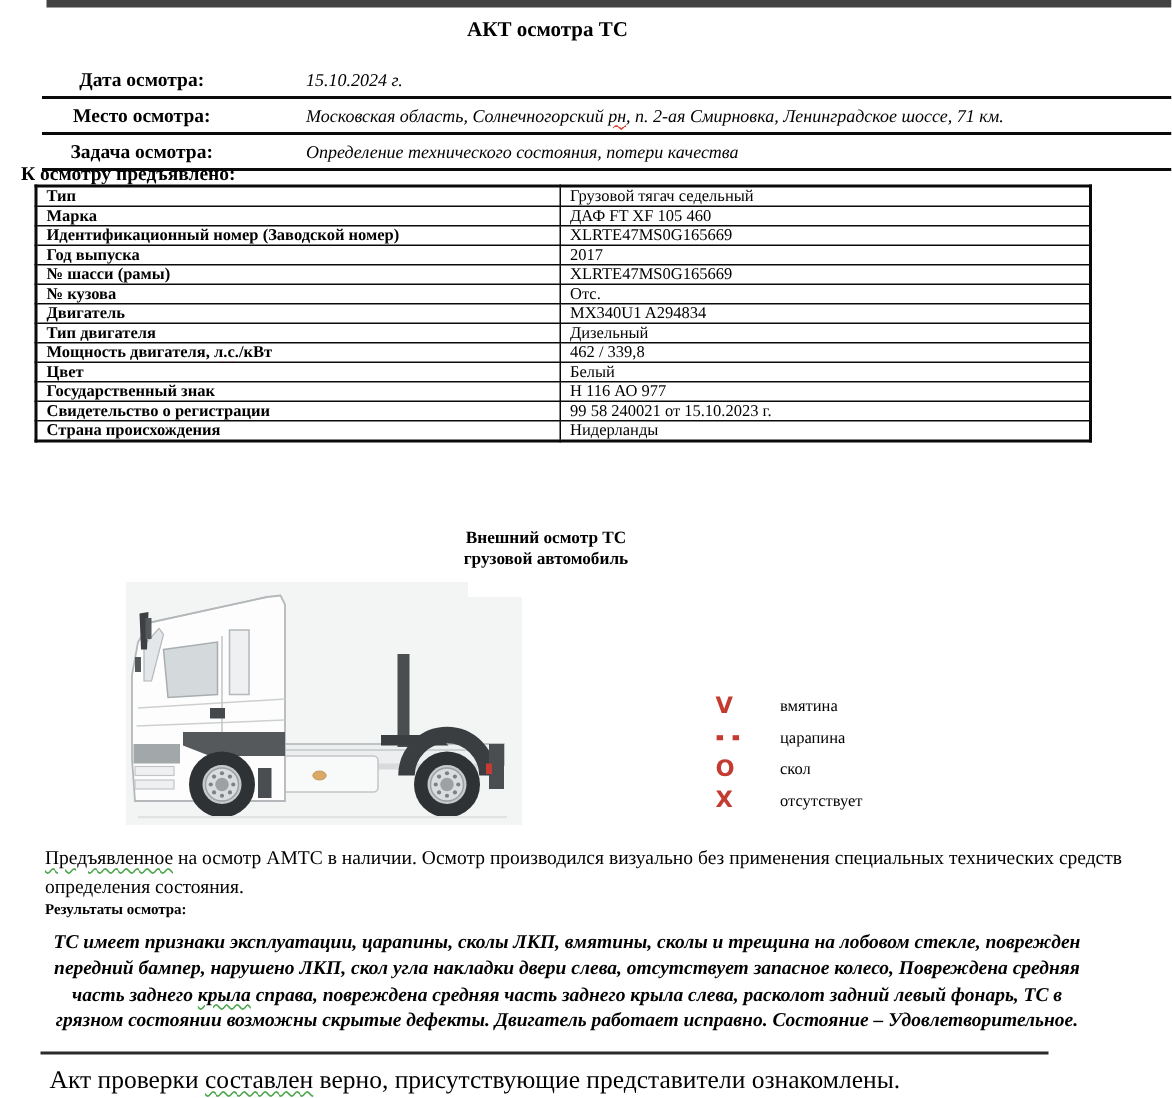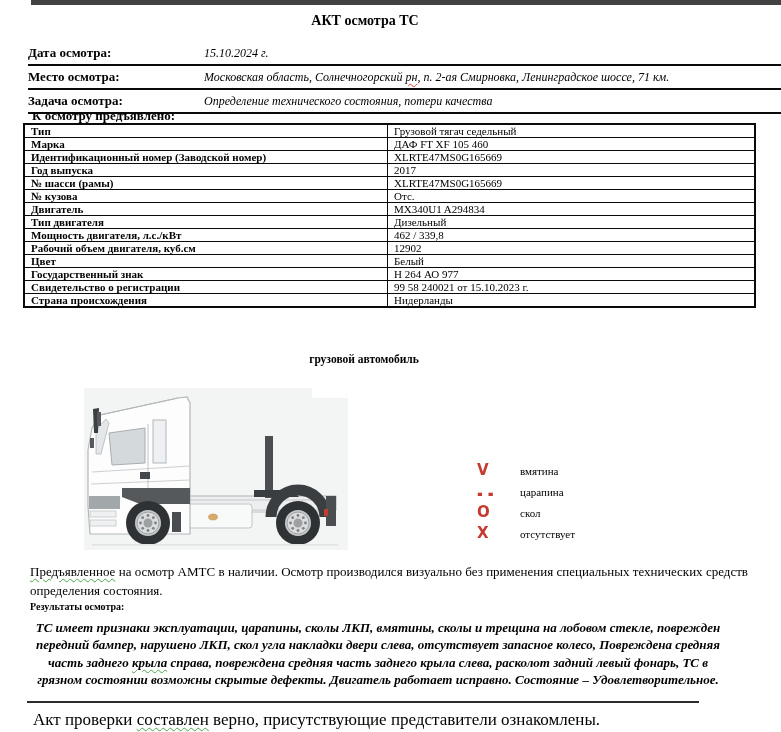--- a/index.html
+++ b/index.html
@@ -4,31 +4,31 @@
 <style>
   html,body{margin:0;padding:0;}
   body{
     width:781px;height:732px;position:relative;background:#ffffff;
     font-family:"Liberation Serif", serif;color:#000;overflow:hidden;
   }
   .topbar{position:absolute;left:31px;top:0;width:750px;height:5px;background:#424242;}
   .doc-title{position:absolute;top:13px;left:0;width:730px;text-align:center;
     font-weight:bold;font-size:14px;}
   
-  .hdr{position:absolute;top:42px;left:28px;width:753px;}
+  .hdr{position:absolute;top:42px;left:28px;width:753px;text-align:center;}
   .hdr-row{display:flex;align-items:center;height:22px;border-bottom:2px solid #0a0a0a;}
   .hdr-label{width:133px;font-weight:bold;font-size:13px;flex:none;}
   .hdr-value{font-style:italic;font-size:12px;padding-left:5px;white-space:nowrap;margin-left:38px;}
   
-  .presented-heading{position:absolute;top:108px;left:32px;font-weight:bold;font-size:13px;}
+  .presented-heading{position:absolute;top:108px;left:14px;font-weight:bold;font-size:13px;}
   .veh-table{position:absolute;top:123px;left:23px;width:676px;border-collapse:collapse;
     table-layout:fixed;font-size:11px;}
   .veh-table{border:2px solid #0a0a0a;}
   .veh-table td{border:1px solid #0a0a0a;height:12px;line-height:12px;
-    padding:0 20px 0 6px;white-space:nowrap;overflow:hidden;}
+    padding:0 6px 0 6px;white-space:nowrap;overflow:hidden;}
   .veh-table td.c1{width:336px;font-weight:bold;}
   .veh-table td.c2{width:340px;}
   
   .exterior-heading{position:absolute;top:352px;left:0;width:728px;text-align:center;
     font-weight:bold;font-size:11.5px;line-height:14px;}
   .truck-wrap{position:absolute;left:84px;top:388px;width:264px;height:162px;}
   
   .legend{position:absolute;left:477px;top:460px;}
   .legend-row{display:flex;align-items:center;height:21px;}
   .legend-symbol{width:34px;color:#c43b31;font-family:"DejaVu Sans",sans-serif;
@@ -114,50 +114,47 @@
       <tr>
         <td class="c1"><span>Тип двигателя</span><span class="sq-red"></span><span></span></td>
         <td class="c2"><span>Дизельный</span></td>
       </tr>
 
       <tr>
         <td class="c1"><span>Мощность двигателя, </span><span class="sq-red">л.с.</span><span>/кВт</span></td>
         <td class="c2"><span>462 / 339,8</span></td>
       </tr>
 
-      <tr>
-        <td class="c1"><span>Рабочий объем двигателя, </span><span class="sq-red">куб.см</span><span></span></td>
-        <td class="c2"><span>12902</span></td>
-      </tr>
 
       <tr>
         <td class="c1"><span>Цвет</span><span class="sq-red"></span><span></span></td>
         <td class="c2"><span>Белый</span></td>
       </tr>
 
 
       <tr>
         <td class="c1"><span>Государственный знак</span><span class="sq-red"></span><span></span></td>
-        <td class="c2"><span>Н 264 АО 977</span></td>
+        <td class="c2"><span>Н 116 АО 977</span></td>
       </tr>
 
 
       <tr>
         <td class="c1"><span>Свидетельство о регистрации</span><span class="sq-red"></span><span></span></td>
         <td class="c2"><span>99 58 240021 от 15.10.2023 г.</span></td>
       </tr>
 
       <tr>
         <td class="c1"><span>Страна происхождения</span><span class="sq-red"></span><span></span></td>
         <td class="c2"><span>Нидерланды</span></td>
       </tr>
     </tbody>
 </table>
 
 <div class="exterior-heading">
+  <div>Внешний осмотр ТС</div>
   <div>грузовой автомобиль</div>
 </div>
 
 <div class="truck-wrap">
   <svg width="264" height="162" viewBox="0 0 264 162" xmlns="http://www.w3.org/2000/svg">
     <rect x="0" y="0" width="264" height="162" fill="#f3f4f4"></rect>
     <rect x="228" y="0" width="36" height="10" fill="#ffffff"></rect>
 
     <rect x="104" y="108" width="148" height="14" fill="#eceeef" stroke="#b0b4b6" stroke-width="1"></rect>
     <line x1="104" y1="112" x2="252" y2="112" stroke="#c4c7c9" stroke-width="1"></line>

